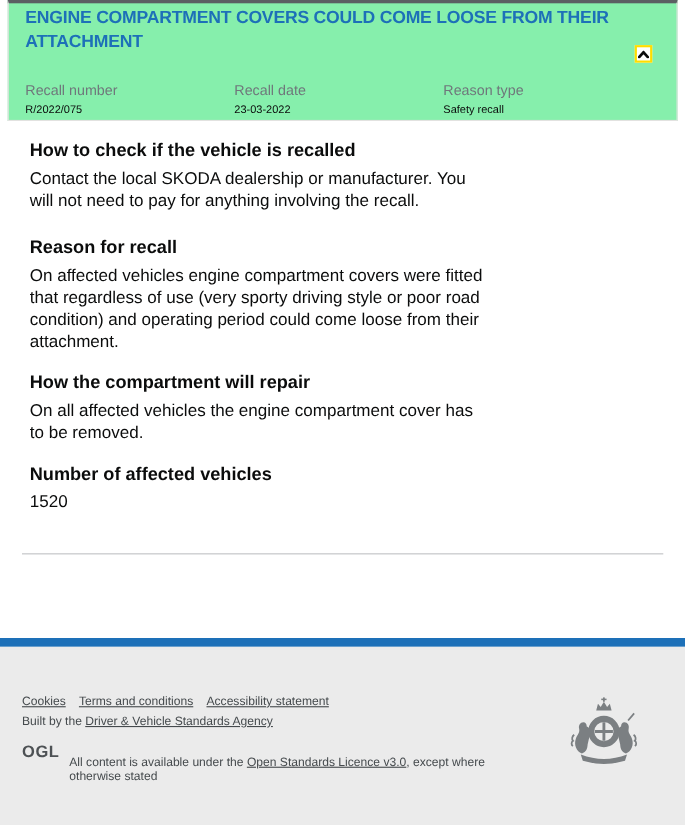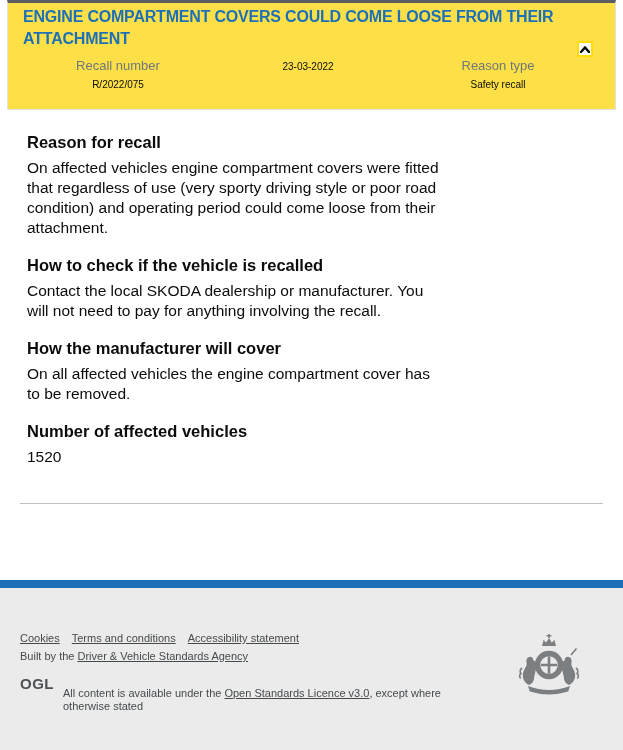--- a/index.html
+++ b/index.html
@@ -6,39 +6,39 @@
   html, body { margin: 0; padding: 0; background: #ffffff; }
   body {
     width: 623px; height: 750px; overflow: hidden;
     font-family: "Liberation Sans", sans-serif;
     color: #0b0c0c;
   }
 
   
   .recall-card {
     margin: 0 7px; position: relative;
-    background: #fde047;
+    background: #86efac;
     border: 1px solid #e2e2e0;
     border-top: 3px solid #5b5f63;
-    padding: 3px 15px 16px 15px;
+    padding: 3px 15px 0 15px;
   }
   .recall-title {
     margin: 0; color: #1d70b8;
     font-size: 16px; line-height: 22px; font-weight: bold;
     letter-spacing: -0.2px; max-width: 548px;
   }
   .collapse-toggle {
     position: absolute; top: 38px; right: 22px;
     width: 16px; height: 16px; background: #ffffff;
     border: 2px solid #ffdd00; padding: 0;
     display: flex; align-items: center; justify-content: center;
     cursor: pointer;
   }
   .collapse-toggle svg { display: block; }
-  .recall-fields { display: flex; margin-top: 9px; text-align: center; }
+  .recall-fields { display: flex; margin-top: 25px; }
   .recall-field { width: 190px; }
   .recall-field-label { font-size: 13px; line-height: 14px; color: #6f777b; margin: 0 0 4px 0; }
   .recall-field-value { font-size: 10px; line-height: 16px; color: #0b0c0c; margin: 0; }
 
   
   .main { margin: 0 20px; }
   .section { padding-left: 7px; }
   .section h2 {
     margin: 16px 0 5px 0; font-size: 16.5px; line-height: 22px;
     font-weight: bold; color: #0b0c0c;
@@ -93,40 +93,41 @@
         <path d="M1 6 L5 1.5 L9 6" fill="none" stroke="#0b0c0c" stroke-width="2.4" stroke-linecap="square"></path>
       </svg>
     </span>
   </button>
   <div class="recall-fields">
     <div class="recall-field">
       <p class="recall-field-label">Recall number</p>
       <p class="recall-field-value">R/2022/075</p>
     </div>
     <div class="recall-field">
+      <p class="recall-field-label">Recall date</p>
       <p class="recall-field-value">23-03-2022</p>
     </div>
     <div class="recall-field">
       <p class="recall-field-label">Reason type</p>
       <p class="recall-field-value">Safety recall</p>
     </div>
   </div>
 </section>
 
 <main class="main">
+  <div class="section">
+    <h2>How to check if the vehicle is recalled</h2>
+    <p>Contact the local SKODA dealership or manufacturer. You will not need to pay for anything involving the recall.</p>
+  </div>
   <div class="section first">
     <h2>Reason for recall</h2>
     <p>On affected vehicles engine compartment covers were fitted that regardless of use (very sporty driving style or poor road condition) and operating period could come loose from their attachment.</p>
   </div>
   <div class="section">
-    <h2>How to check if the vehicle is recalled</h2>
-    <p>Contact the local SKODA dealership or manufacturer. You will not need to pay for anything involving the recall.</p>
-  </div>
-  <div class="section">
-    <h2>How the manufacturer will cover</h2>
+    <h2>How the compartment will repair</h2>
     <p>On all affected vehicles the engine compartment cover has to be removed.</p>
   </div>
   <div class="section">
     <h2>Number of affected vehicles</h2>
     <p>1520</p>
   </div>
 
   <hr class="divider">
 
 </main>

